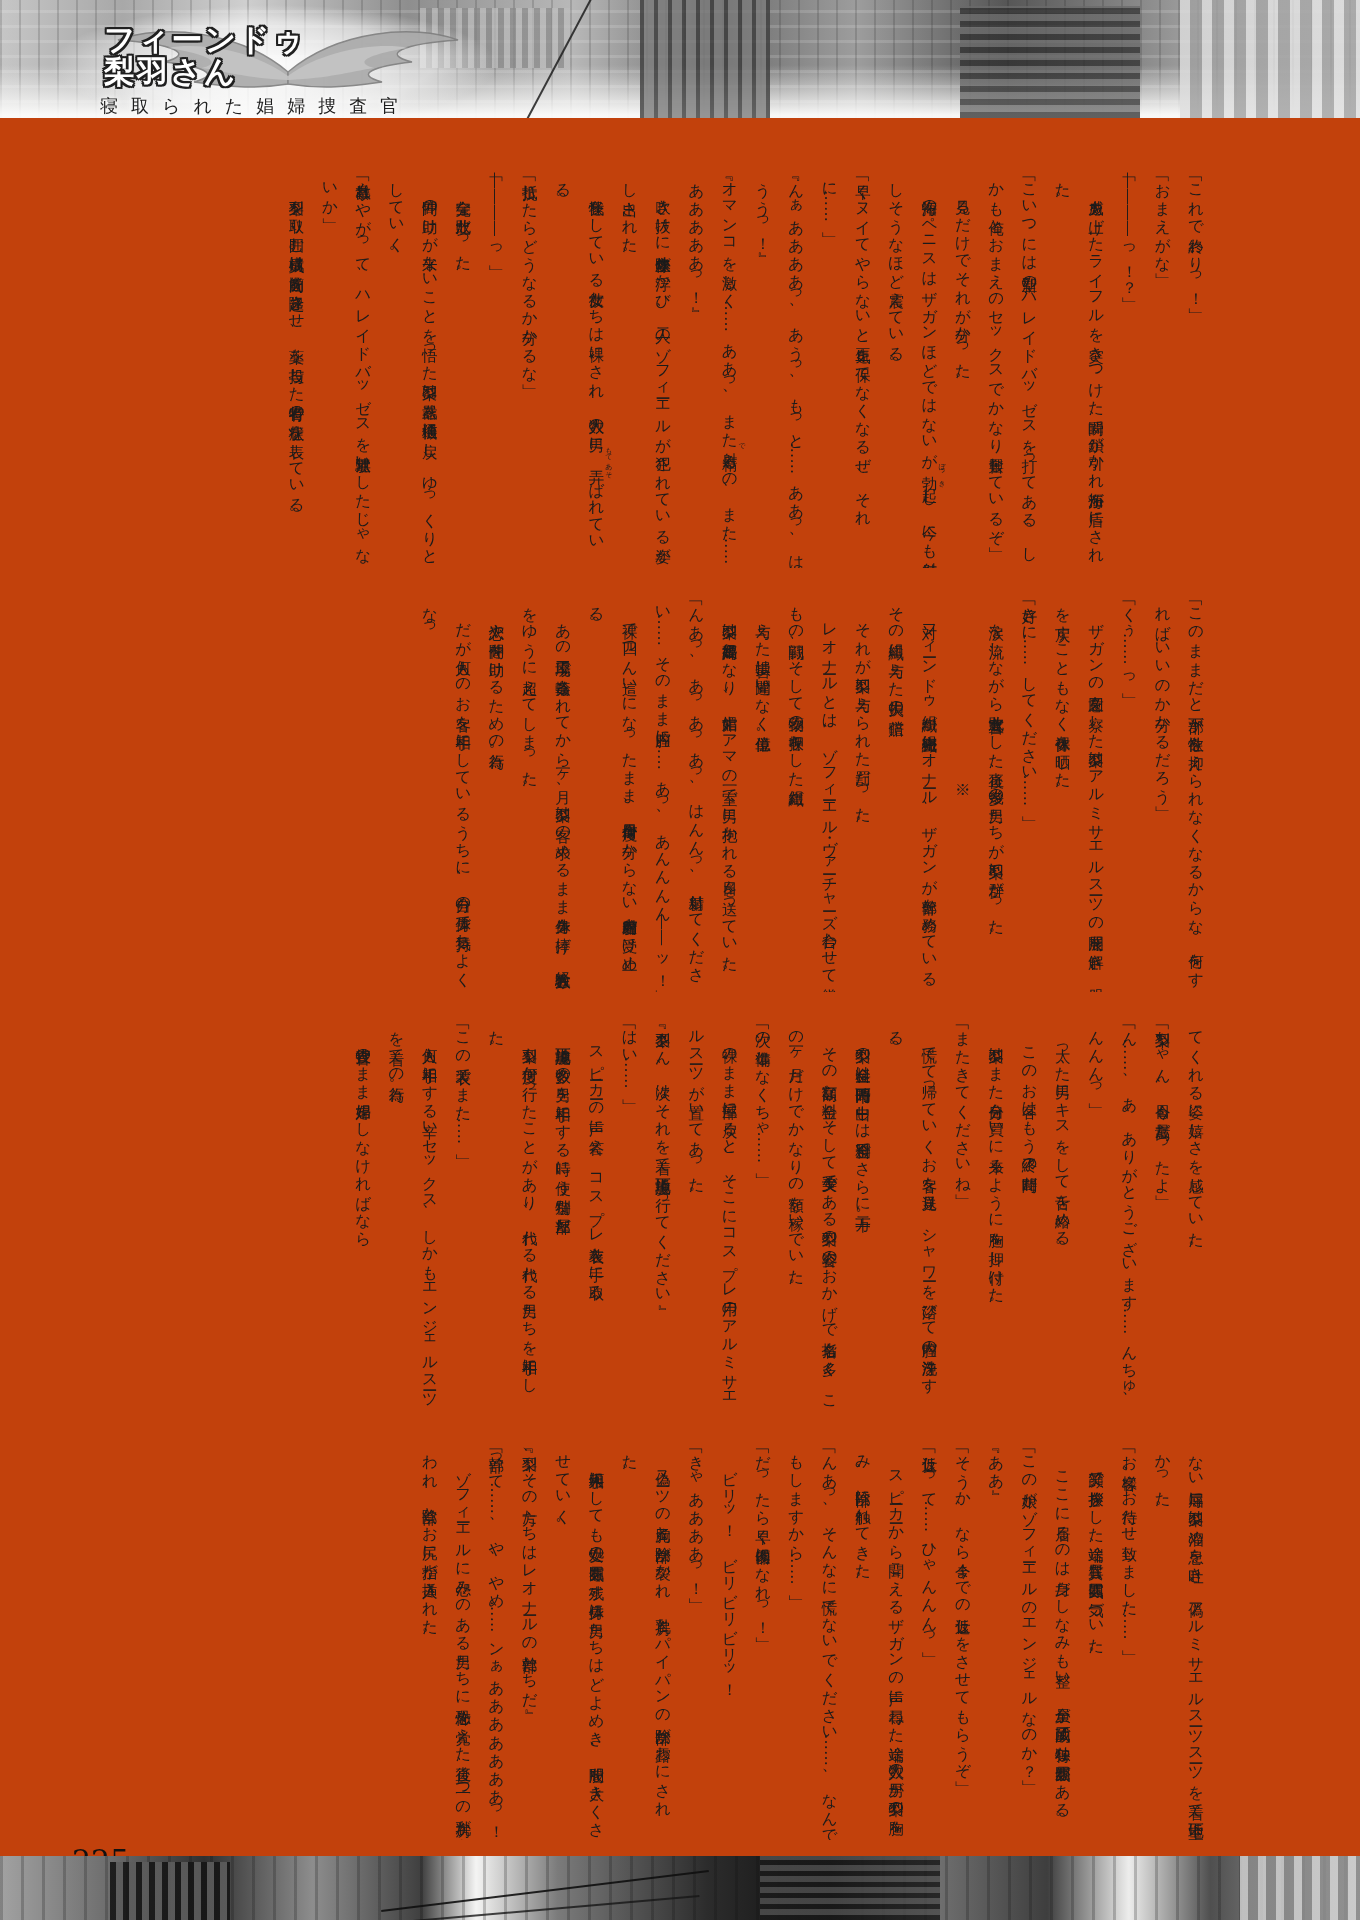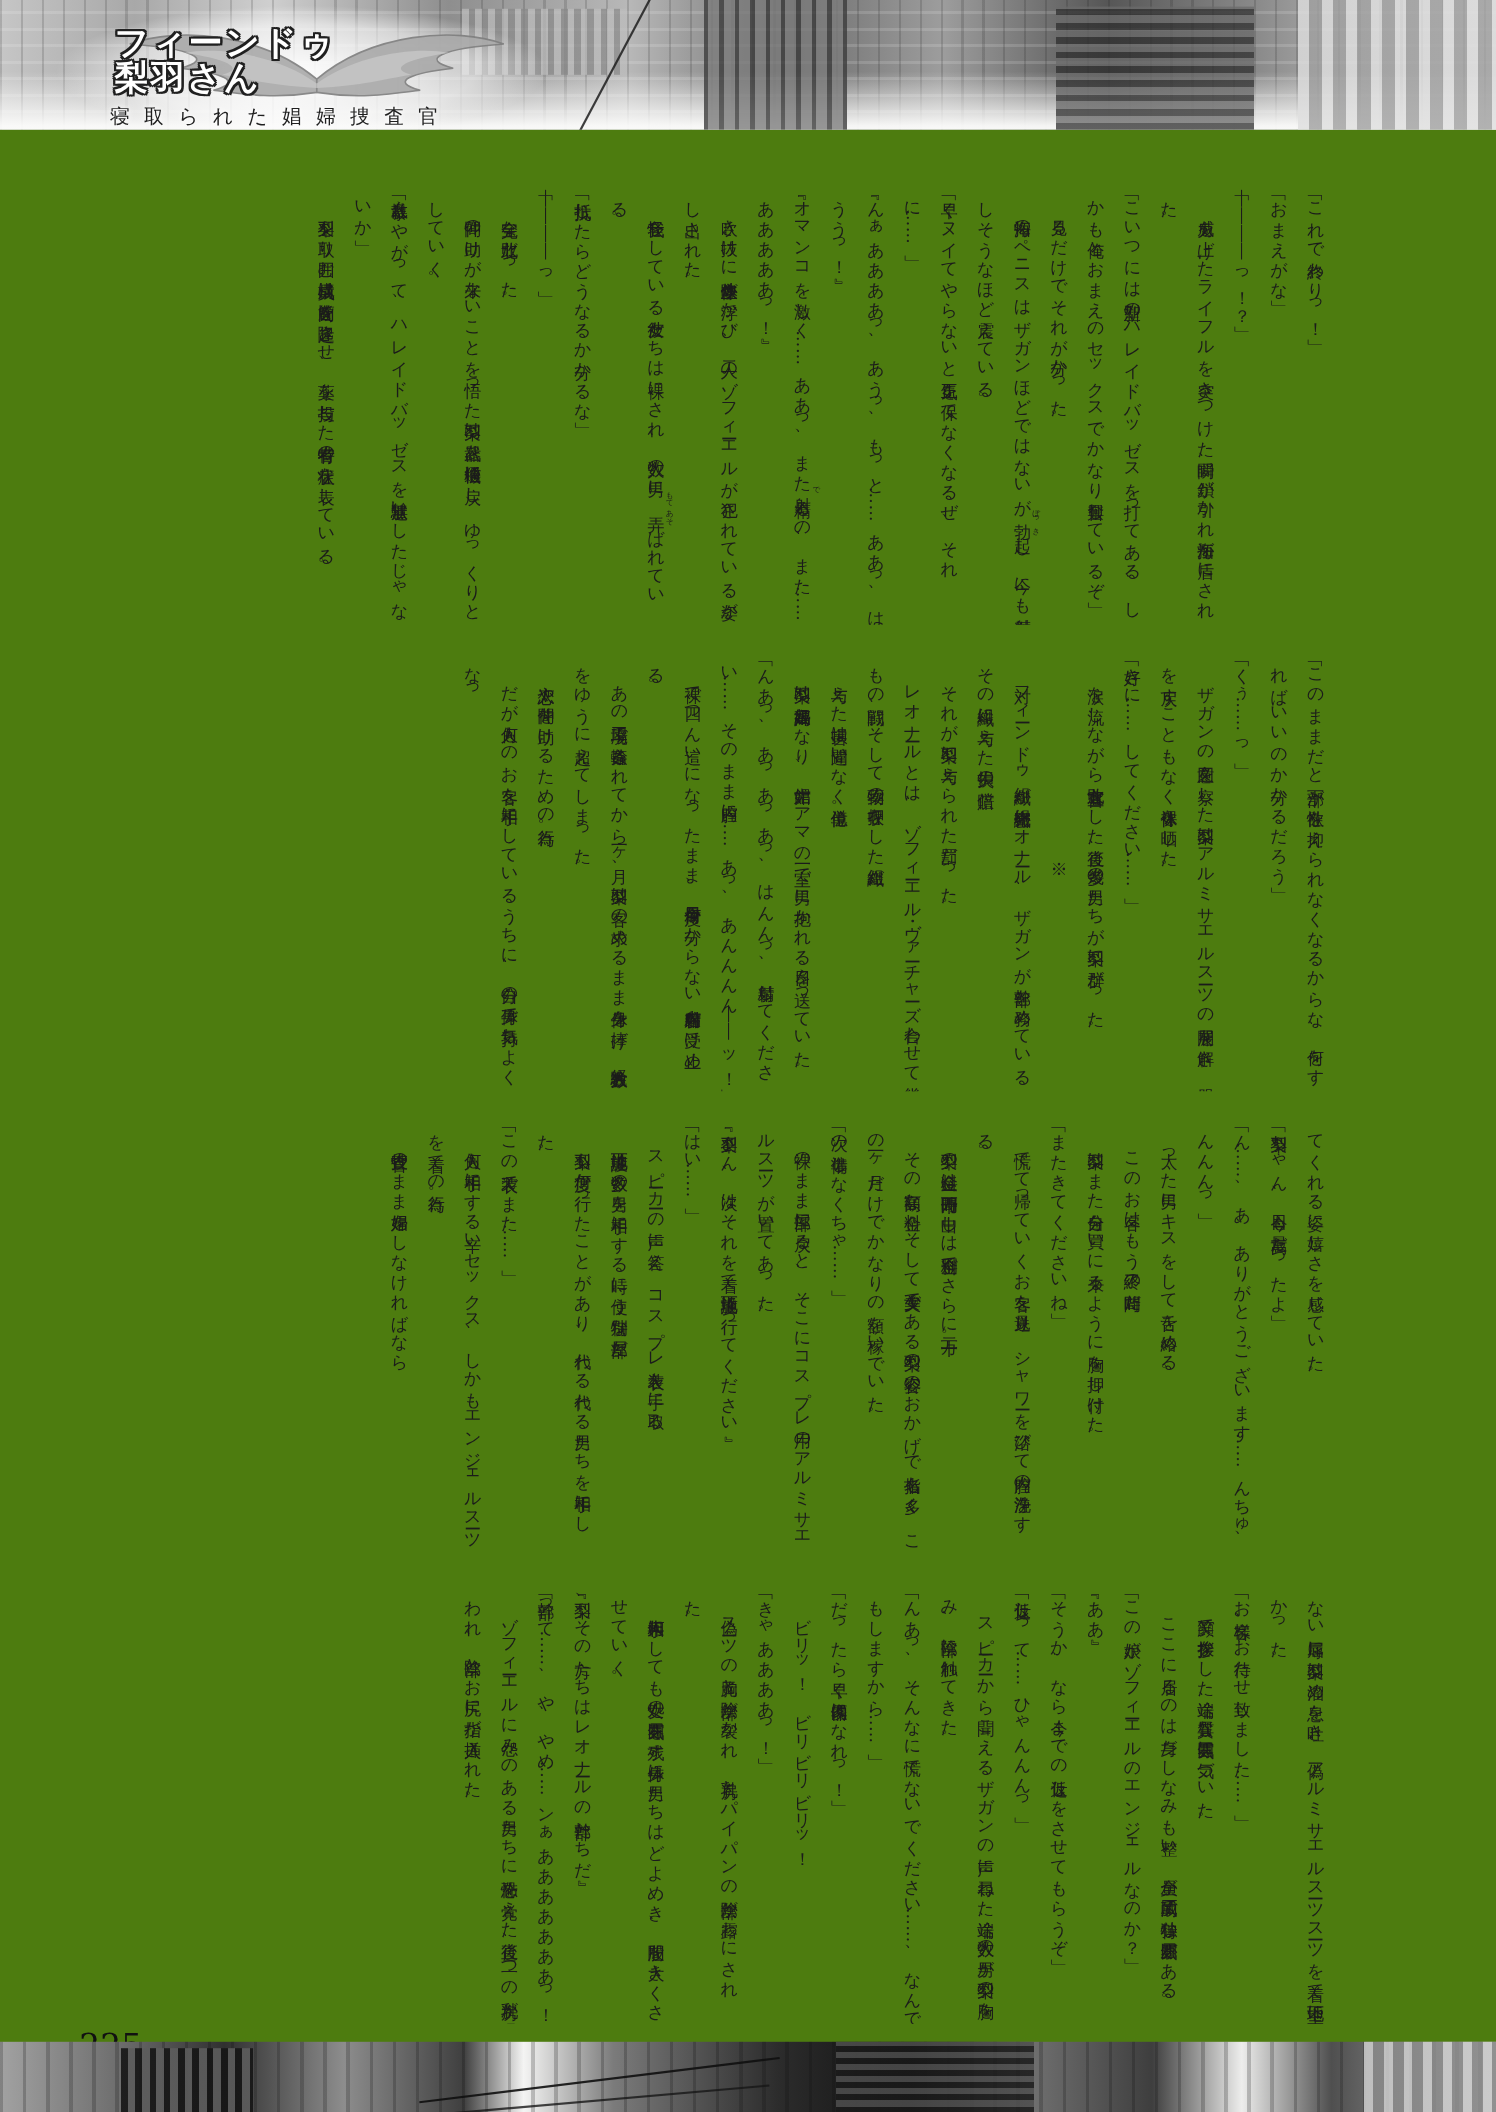--- a/index.html
+++ b/index.html
@@ -1,17 +1,17 @@
 <!DOCTYPE html>
 <html lang="ja"><head>
 <meta charset="utf-8">
 <style>
   html,body{margin:0;padding:0;}
   body{width:1360px;height:1920px;overflow:hidden;background:#e9e9e9;}
-  .page{position:relative;width:1360px;height:1920px;background:#4d7c0f;
+  .page{position:relative;width:1360px;height:1920px;background:#c2410c;
         font-family:"DejaVu Serif","Liberation Serif",serif;color:#1b1b1b;}
 
   
   .header{position:absolute;top:0;left:0;width:1360px;height:118px;overflow:hidden;}
   .header-art{position:absolute;inset:0;
     background:
       linear-gradient(180deg,rgba(255,255,255,0) 55%,rgba(252,252,251,.95) 97%),
       repeating-linear-gradient(90deg,rgba(25,25,25,.16) 0 2px,rgba(0,0,0,0) 2px 19px),
       repeating-linear-gradient(0deg,rgba(255,255,255,.14) 0 3px,rgba(0,0,0,0) 3px 15px),
       linear-gradient(90deg,#c6c6c6 0,#a8a8a8 9%,#cfcfcf 18%,#8e8e8e 30%,#b8b8b8 42%,#6e6e6e 53%,#9d9d9d 63%,#565656 74%,#8a8a8a 84%,#bdbdbd 93%,#d2d2d2 100%);}

